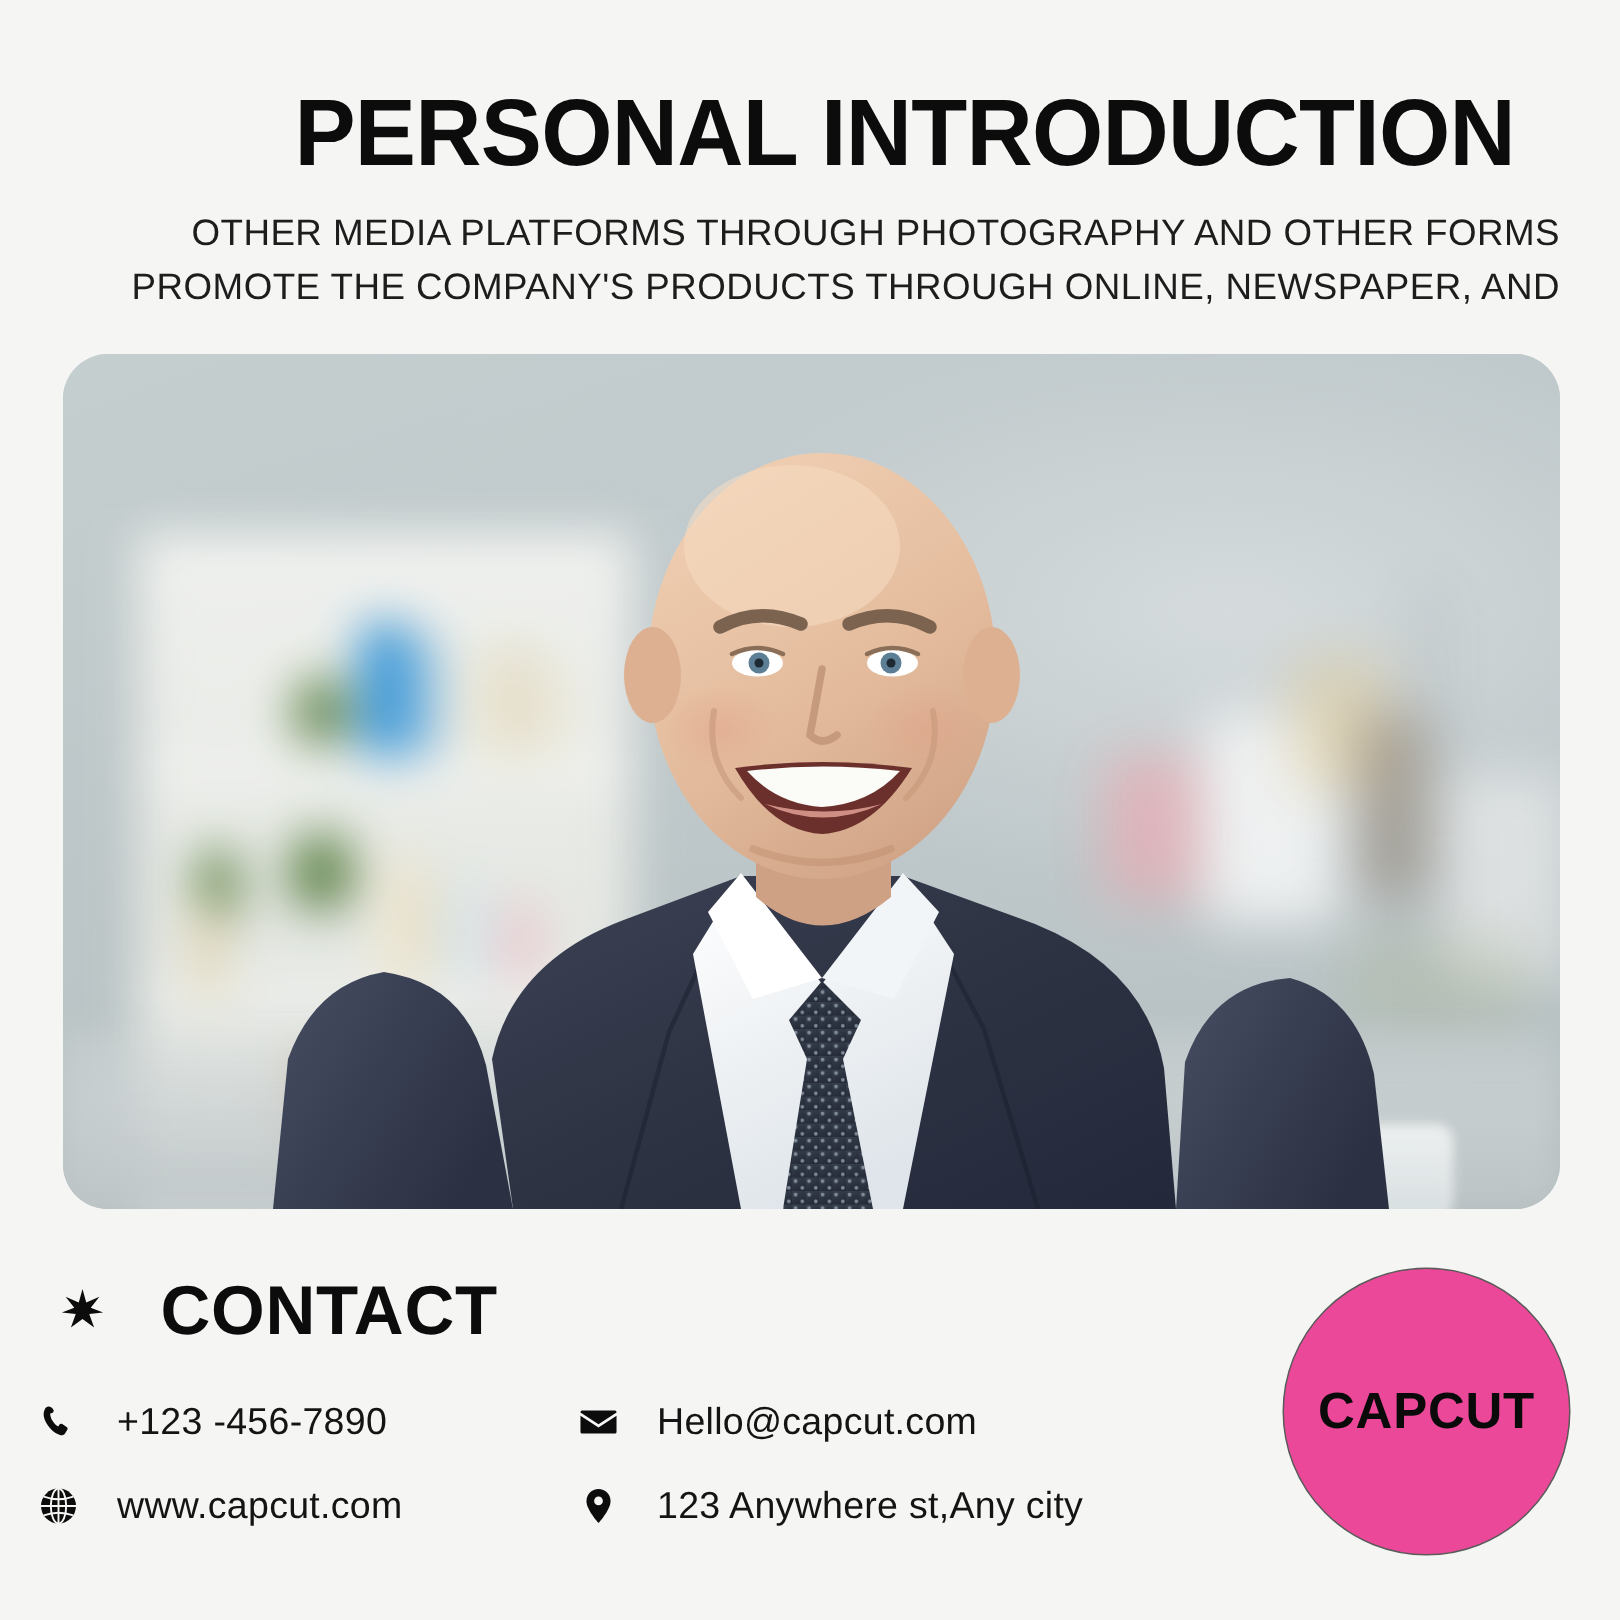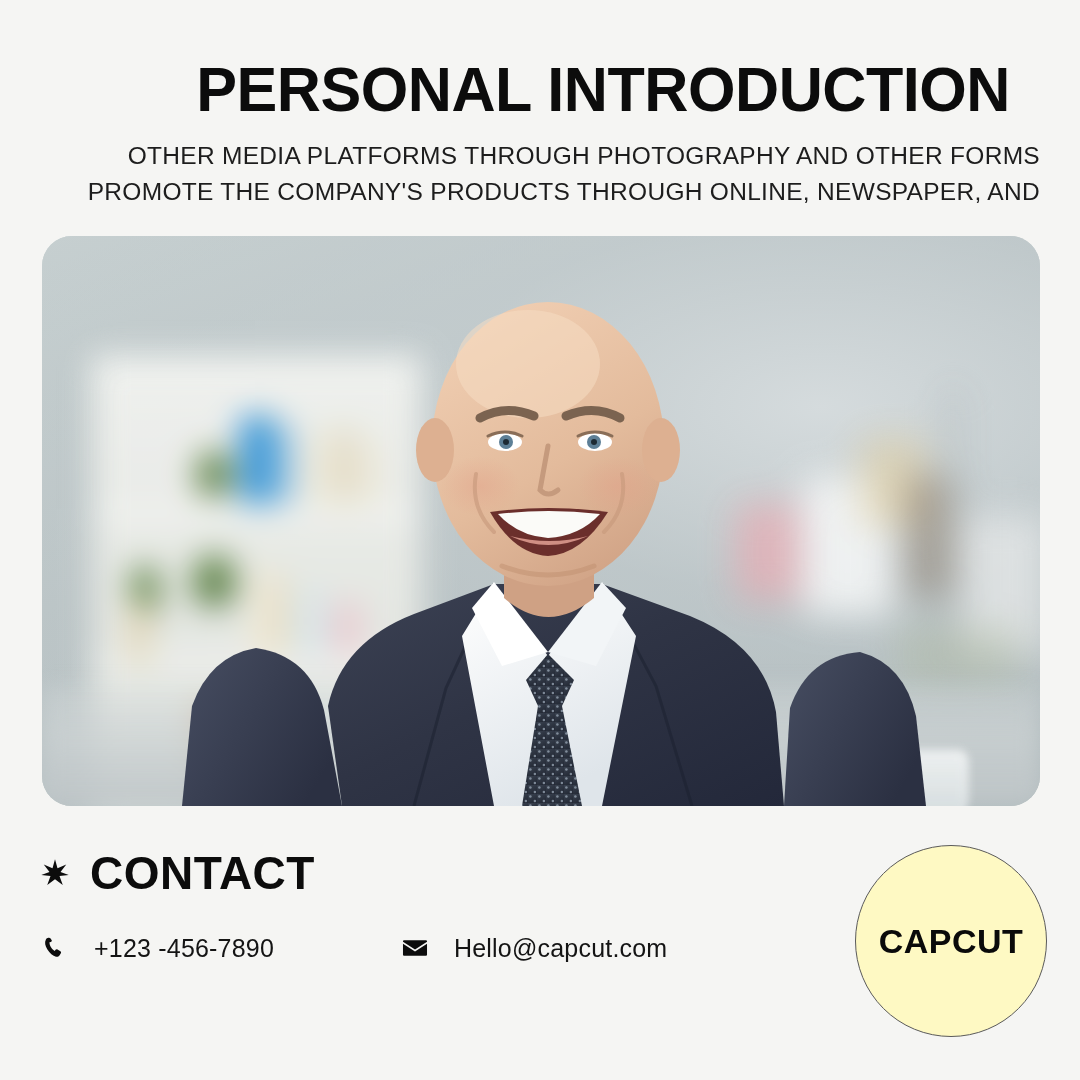--- a/index.html
+++ b/index.html
@@ -133,36 +133,36 @@
   
   .man { position: absolute; left: 0; top: 0; width: 100%; height: 100%; }
 
   
   .contact-head {
     position: absolute;
     left: 40px;
     top: 849px;
     display: flex;
     align-items: center;
-    gap: 20px;
+    gap: 37px;
   }
   .star-icon { display: block; }
   .contact-title {
     font-family: "Liberation Sans", sans-serif;
     font-size: 46px;
     font-weight: 700;
     letter-spacing: 0.5px;
     color: #0c0c0c;
     line-height: 48px;
     text-transform: uppercase;
   }
 
   .contact-grid {
     position: absolute;
-    left: 40px;
+    left: 24px;
     top: 920px;
     width: 780px;
     display: grid;
     grid-template-columns: 348px auto;
     grid-template-rows: 56px 56px;
     align-items: center;
   }
   .ci-row {
     display: flex;
     align-items: center;
@@ -186,21 +186,21 @@
   }
 
   
   .logo-badge {
     position: absolute;
     left: 855px;
     top: 845px;
     width: 192px;
     height: 192px;
     border-radius: 50%;
-    background: #fef9c3;
+    background: #ec4899;
     border: 1.5px solid #5a5a5a;
     display: flex;
     align-items: center;
     justify-content: center;
     box-sizing: border-box;
   }
   .logo-text {
     font-family: "Liberation Sans", sans-serif;
     font-size: 34px;
     font-weight: 700;
@@ -373,20 +373,44 @@
     <div class="ci-row" style="padding-left:12px;">
       <span class="ci-icon">
         <svg width="28" height="28" viewBox="0 0 24 24" aria-hidden="true">
           <path d="M2.6 5.4 h18.8 a0.9 0.9 0 0 1 0.9 0.9 v0.3 L12 13.3 L1.7 6.6 v-0.3 a0.9 0.9 0 0 1 0.9 -0.9 Z" fill="#0c0c0c"></path>
           <path d="M1.7 8.4 L12 15.1 L22.3 8.4 v9.3 a0.9 0.9 0 0 1 -0.9 0.9 H2.6 a0.9 0.9 0 0 1 -0.9 -0.9 Z" fill="#0c0c0c"></path>
         </svg>
       </span>
       <span class="ci-text">Hello@capcut.com</span>
     </div>
 
-
+    <div class="ci-row">
+      <span class="ci-icon">
+        <svg width="28" height="28" viewBox="0 0 24 24" aria-hidden="true">
+          <circle cx="12" cy="12" r="10" fill="#0c0c0c"></circle>
+          <g stroke="#f5f5f3" stroke-width="1.1" fill="none">
+            <ellipse cx="12" cy="12" rx="4.4" ry="10"></ellipse>
+            <line x1="2" y1="12" x2="22" y2="12"></line>
+            <path d="M3.6 6.6 Q 12 9.6 20.4 6.6"></path>
+            <path d="M3.6 17.4 Q 12 14.4 20.4 17.4"></path>
+            <line x1="12" y1="2" x2="12" y2="22"></line>
+          </g>
+        </svg>
+      </span>
+      <span class="ci-text">www.capcut.com</span>
+    </div>
+
+    <div class="ci-row" style="padding-left:12px;">
+      <span class="ci-icon">
+        <svg width="26" height="28" viewBox="0 0 24 24" aria-hidden="true">
+          <path d="M12 1.6 C7.9 1.6 4.6 4.9 4.6 9 C4.6 14.3 12 22.4 12 22.4 C12 22.4 19.4 14.3 19.4 9 C19.4 4.9 16.1 1.6 12 1.6 Z" fill="#0c0c0c"></path>
+          <circle cx="12" cy="8.9" r="2.7" fill="#f5f5f3"></circle>
+        </svg>
+      </span>
+      <span class="ci-text">123 Anywhere st,Any city</span>
+    </div>
   </div>
 
   <div class="logo-badge">
     <span class="logo-text">CAPCUT</span>
   </div>
 
 </div>
 
 </body></html>

